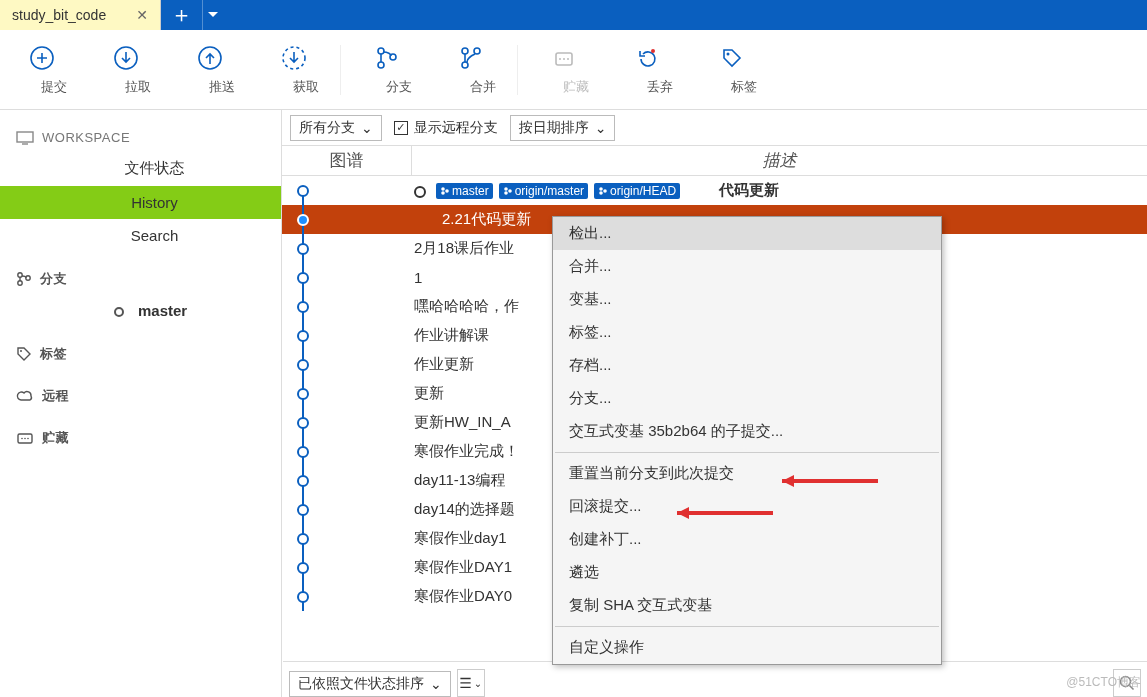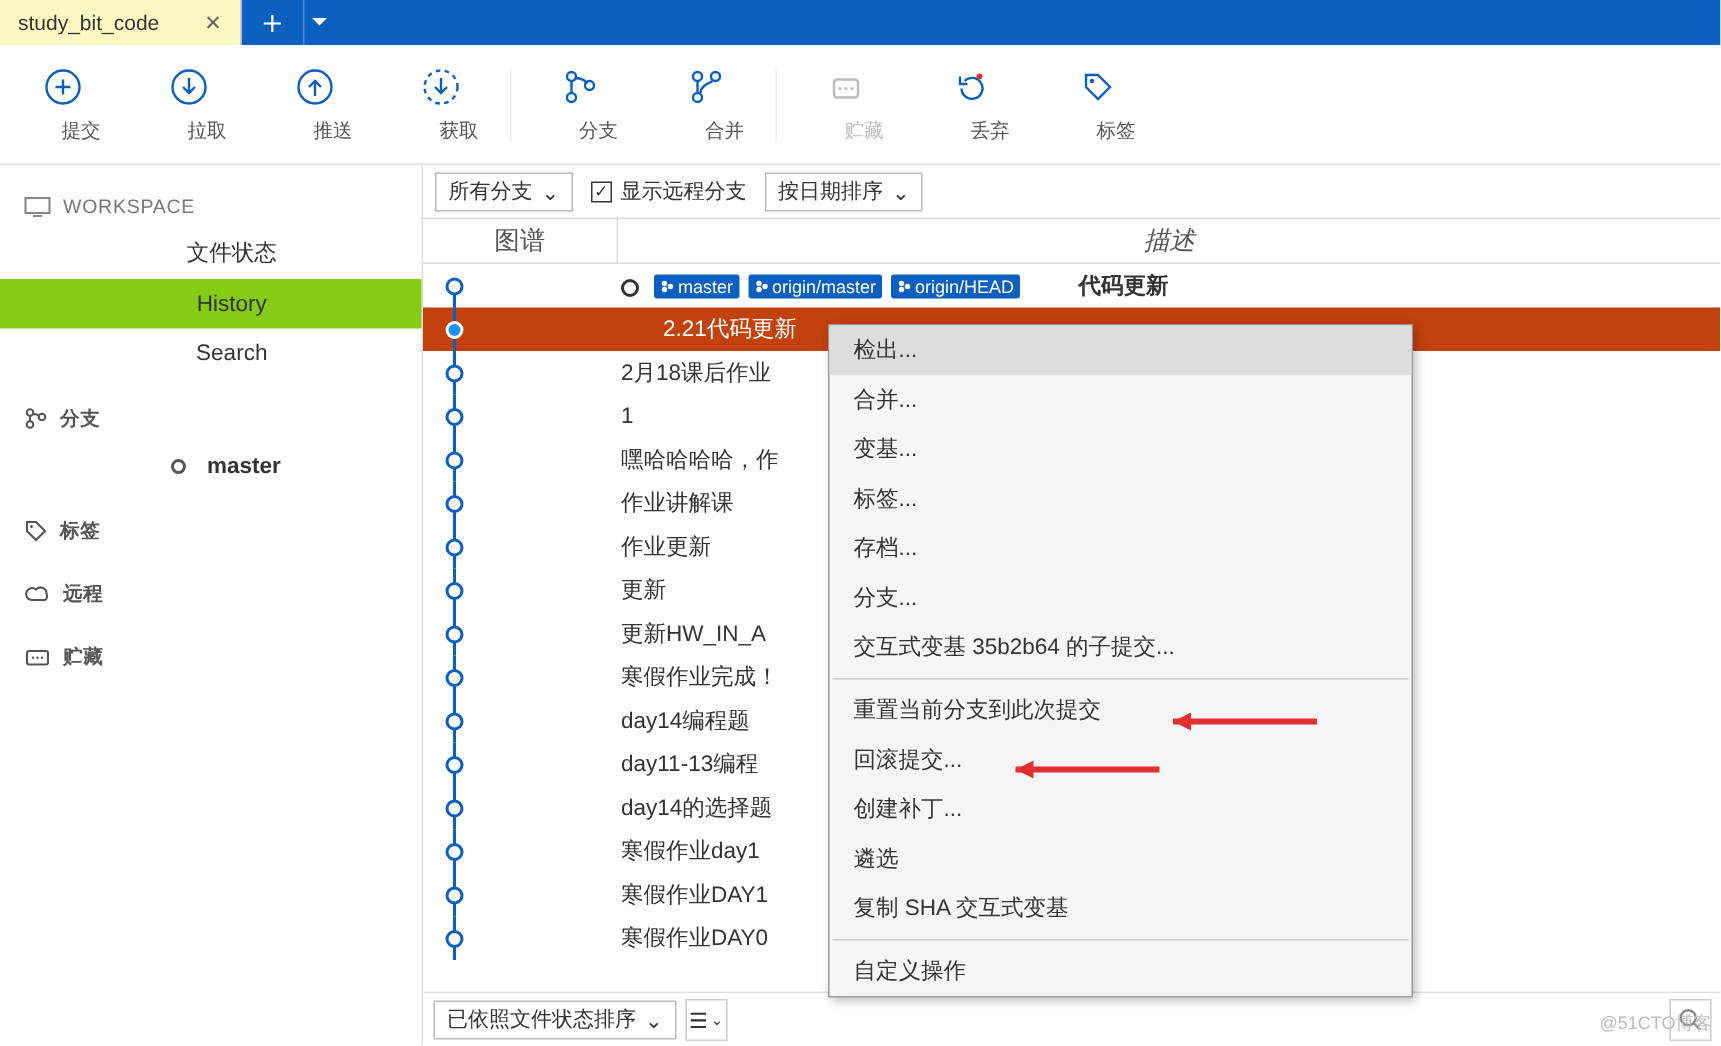--- a/index.html
+++ b/index.html
@@ -47,21 +47,21 @@
   .desc-cell { flex:1; display:flex; align-items:center; gap:6px; padding-left:2px; white-space: nowrap; }
   .tag-badge { background:#0a5fbf; color:#fff; font-size:12px; padding:1px 4px; border-radius:2px; display:inline-flex; align-items:center; gap:2px; }
   .head-node { width:12px; height:12px; border:2px solid #333; border-radius:50%; margin-right:4px; display:inline-block; position:relative; top:1px; }
   .desc-bold { font-weight:700;margin-left:33px; }
 
   .ctxmenu { position:absolute; left:537px; top:216px; width:390px; background:#f5f5f5; border:1px solid #999; box-shadow:2px 2px 6px rgba(0,0,0,0.25); z-index:20; font-size:15px;margin-left:15px; }
   .ctx-item { padding:7px 16px; }
   .ctx-item.hover { background:#ddd; }
   .ctx-sep { height:1px; background:#ccc; margin:4px 2px; }
 
-  .bottombar { position:absolute; left:283px; bottom:0; width:864px; height:36px; border-top:1px solid #ddd; display:flex; align-items:center; padding:0 6px; gap:6px; }
+  .bottombar { position:absolute; left:283px; bottom:0; width:864px; height:36px; border-top:1px solid #ddd; display:flex; align-items:flex-end; padding:0 6px; gap:6px; }
   .bottombar .spacer { flex:1; }
   .bottombar .searchico { width:28px; height:28px; border:1px solid #ccc; display:flex; align-items:center; justify-content:center; color:#888; }
   .bottombar .menuico { width:28px; height:28px; border:1px solid #ccc; display:flex; align-items:center; justify-content:center; }
 
   .watermark { position:absolute; right:6px; bottom:6px; color:#bbb; font-size:12px; z-index:5; }
 
   
   .arrow { position:absolute; z-index:30; pointer-events:none; }
   .arrow svg path { stroke:#e03030; stroke-width:4; fill:none; }
   .arrow svg polygon { fill:#e03030; }
@@ -380,29 +380,20 @@
           <div class="desc-cell">
             <span>寒假作业完成！</span>
           </div>
         </div>
       <div class="commit-row">
           <div class="graph-cell">
             <span class="graph-line"></span>
             <span class="graph-node"></span>
           </div>
           <div class="desc-cell">
-            <span>day14编程题</span>
-          </div>
-        </div>
-      <div class="commit-row">
-          <div class="graph-cell">
-            <span class="graph-line"></span>
-            <span class="graph-node"></span>
-          </div>
-          <div class="desc-cell">
             <span>day11-13编程</span>
           </div>
         </div>
       <div class="commit-row">
           <div class="graph-cell">
             <span class="graph-line"></span>
             <span class="graph-node"></span>
           </div>
           <div class="desc-cell">
             <span>day14的选择题</span>

